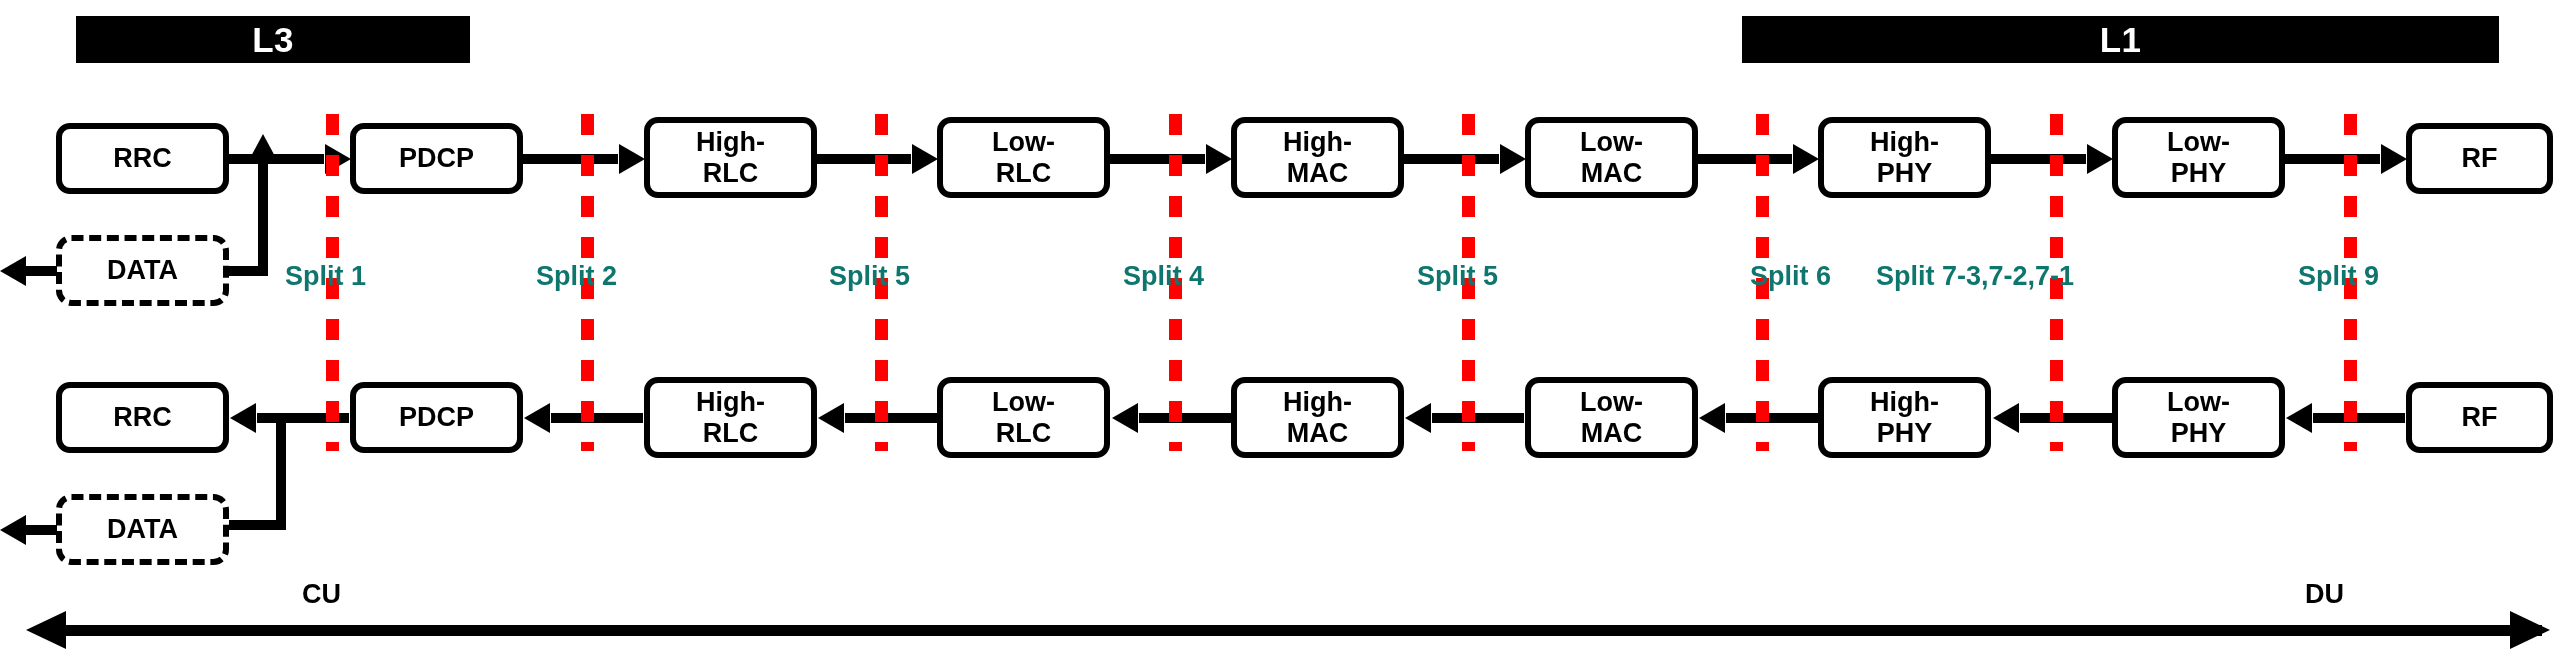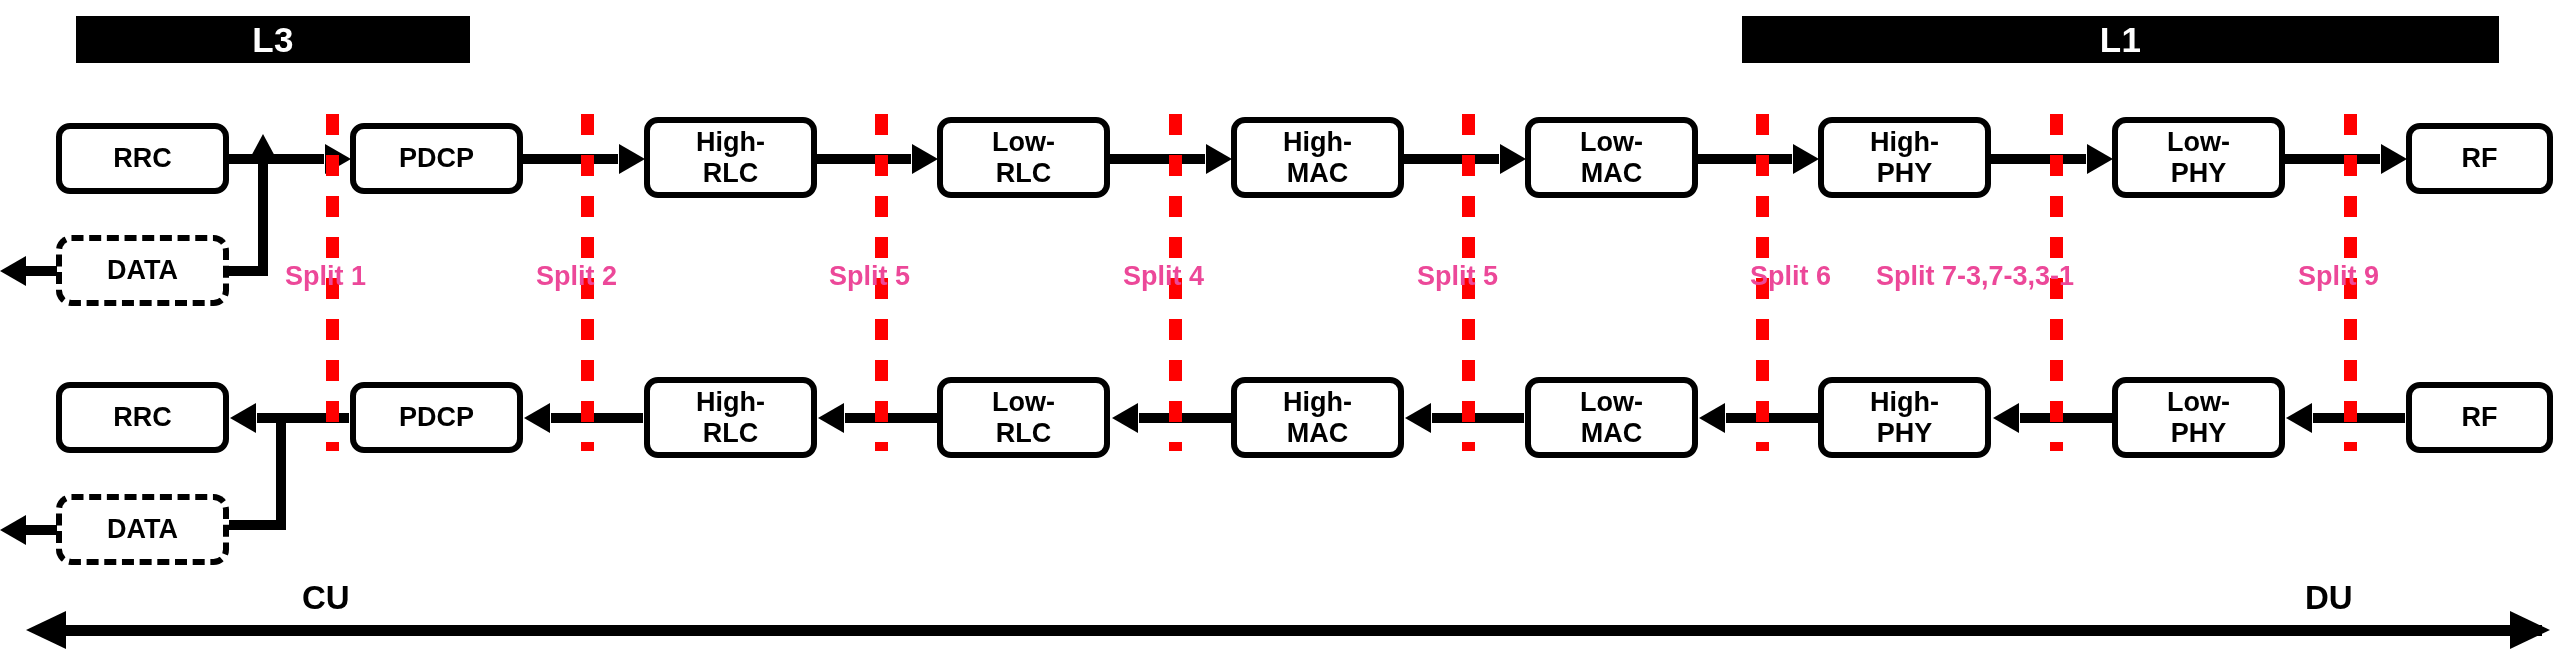--- a/index.html
+++ b/index.html
@@ -105,21 +105,21 @@
   .splitline{
     position:absolute;
     width:13px;
     background-image:linear-gradient(#ff0000 50%, rgba(255,255,255,0) 0%);
     background-position:left top;
     background-size:13px 41px;
     background-repeat:repeat-y;
   }
   .splitlabel{
     position:absolute;
-    color:#ec4899;
+    color:#0f766e;
     font-weight:bold;
     font-size:27px;
     white-space:nowrap;
     line-height:1;
   }
 
   
   .cudu-line{
     position:absolute;
     height:11.2px;
@@ -129,21 +129,21 @@
     position:absolute;
     width:0;height:0;
     border-top:19px solid transparent;
     border-bottom:19px solid transparent;
   }
   .cudu-head.l{border-right:40px solid #000;}
   .cudu-head.r{border-left:40px solid #000;}
   .cudu-label{
     position:absolute;
     font-weight:bold;
-    font-size:33px;
+    font-size:27px;
     color:#000;
     white-space:nowrap;
     line-height:1;
   }
 </style>
 </head>
 <body>
 
 <div id="stage">
 
@@ -303,21 +303,21 @@
   <div class="splitline" style="left:1756px;top:114px;height:337px;"></div>
   <div class="splitline" style="left:2050px;top:114px;height:337px;"></div>
   <div class="splitline" style="left:2344px;top:114px;height:337px;"></div>
 
   <div class="splitlabel" style="left:285px;top:263px;">Split 1</div>
   <div class="splitlabel" style="left:536px;top:263px;">Split 2</div>
   <div class="splitlabel" style="left:829px;top:263px;">Split 5</div>
   <div class="splitlabel" style="left:1123px;top:263px;">Split 4</div>
   <div class="splitlabel" style="left:1417px;top:263px;">Split 5</div>
   <div class="splitlabel" style="left:1710px;top:263px;margin-left:40px;">Split 6</div>
-  <div class="splitlabel" style="left:1876px;top:263px;">Split 7-3,7-3,3-1</div>
+  <div class="splitlabel" style="left:1876px;top:263px;">Split 7-3,7-2,7-1</div>
   <div class="splitlabel" style="left:2298px;top:263px;">Split 9</div>
 
   <div class="cudu-line" style="left:66px;top:625px;width:2476px;"></div>
   <div class="cudu-head l" style="left:26px;top:611px;"></div>
   <div class="cudu-head r" style="left:2510px;top:611px;"></div>
   <div class="cudu-label" style="left:302px;top:581px;">CU</div>
   <div class="cudu-label" style="left:2305px;top:581px;">DU</div>
 
 </div>
 

